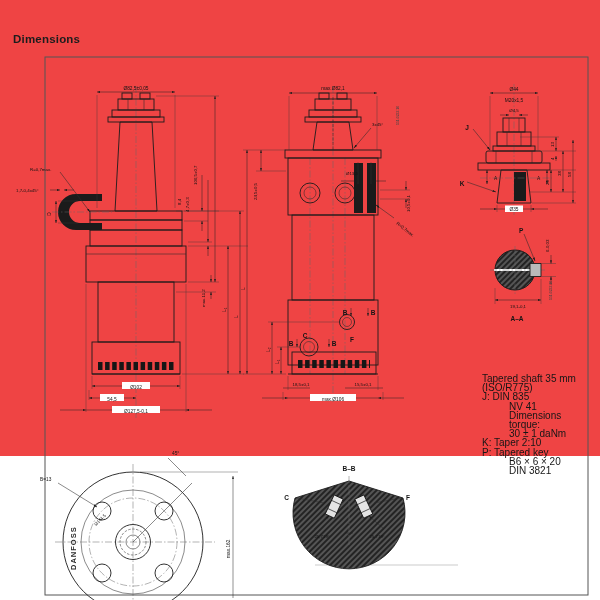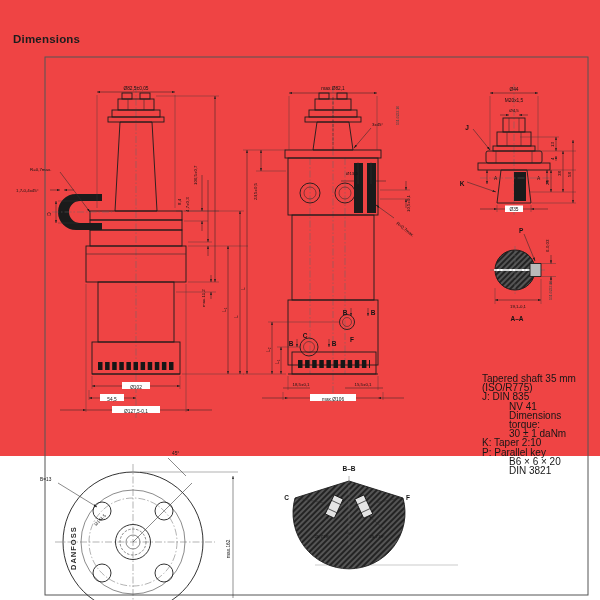--- a/index.html
+++ b/index.html
@@ -365,17 +365,17 @@
   </svg>
 
   <div class="notes">
     <div class="ln">Tapered shaft 35 mm</div>
     <div class="ln">(ISO/R775)</div>
     <div class="ln">J: DIN 835</div>
     <div class="ln ind">NV 41</div>
     <div class="ln ind">Dimensions torque:</div>
     <div class="ln ind">30 ± 1 daNm</div>
     <div class="ln">K: Taper 2:10</div>
-    <div class="ln">P: Parallel key</div>
+    <div class="ln">P: Tapered key</div>
     <div class="ln ind">B6 × 6 × 20</div>
     <div class="ln ind">DIN 3821</div>
   </div>
 </div>
 
 </body></html>

